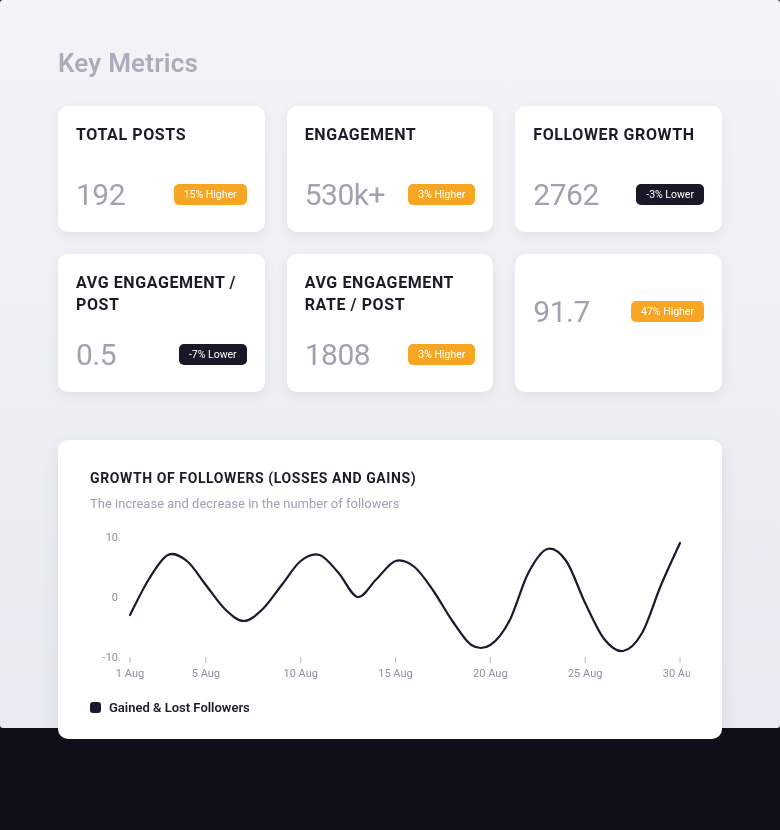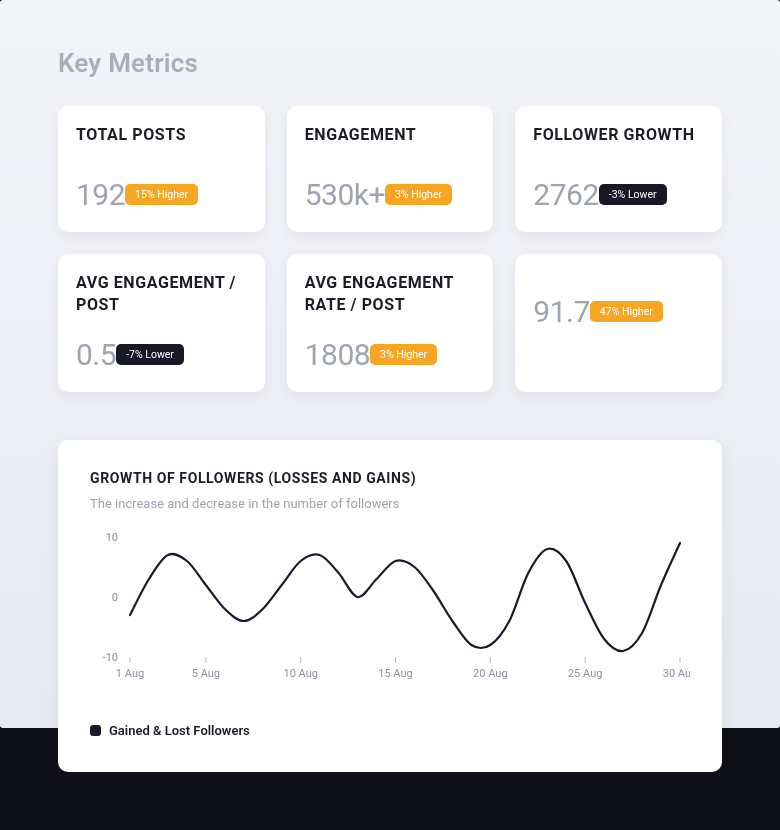--- a/index.html
+++ b/index.html
@@ -45,20 +45,21 @@
     font-size: 16px;
     font-weight: 700;
     letter-spacing: 0.6px;
     color: #1c1c28;
     line-height: 1.35;
     text-transform: uppercase;
   }
   .card-row {
     display: flex;
     align-items: center;
+    justify-content: space-between;
     margin-top: 22px;
   }
   .card-value {
     font-size: 30px;
     font-weight: 400;
     color: #9ea3af;
     letter-spacing: -0.5px;
   }
   .badge {
     font-size: 10.5px;
@@ -66,21 +67,21 @@
     padding: 4px 10px;
     border-radius: 5px;
     white-space: nowrap;
   }
   .badge-pos { background: #f6a623; color: #ffffff; }
   .badge-neg { background: #181827; color: #ffffff; }
 
   .chart-card {
     background: #ffffff;
     border-radius: 10px;
-    padding: 30px 32px 34px 32px;
+    padding: 30px 32px 24px 32px;
     box-shadow: 0 6px 18px rgba(20,25,45,0.07);
   }
   .chart-title {
     font-size: 14px;
     font-weight: 700;
     letter-spacing: 0.6px;
     color: #1c1c28;
     margin-bottom: 10px;
   }
   .chart-sub {
@@ -111,21 +112,21 @@
     stroke-linecap: round;
   }
   .tick-line {
     stroke: #b8bcc6;
     stroke-width: 1;
   }
   .legend {
     display: flex;
     align-items: center;
     gap: 8px;
-    margin-top: 36px;
+    margin-top: 13px;
   }
   .legend-swatch {
     width: 11px;
     height: 11px;
     border-radius: 3px;
     background: #1a1a2e;
   }
   .legend-label {
     font-size: 13px;
     font-weight: 600;

